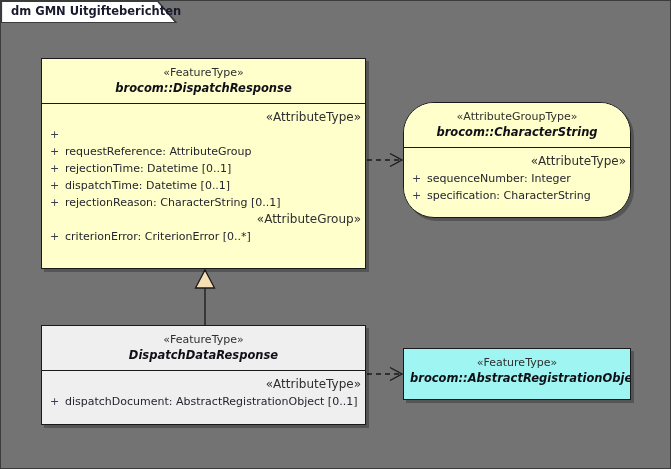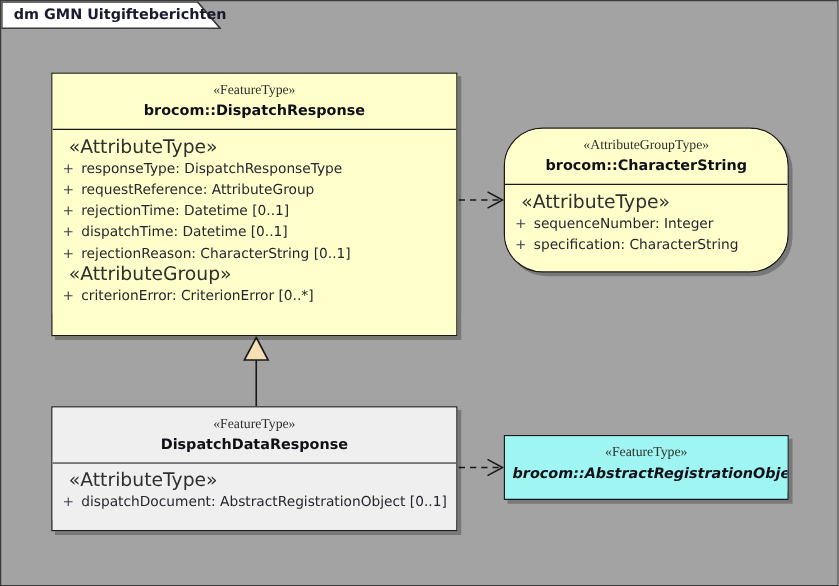--- a/index.html
+++ b/index.html
@@ -8,21 +8,21 @@
     background: #ffffff;
   }
   body {
     font-family: "DejaVu Sans", "Liberation Sans", sans-serif;
   }
 
   #canvas {
     position: relative;
     width: 671px;
     height: 469px;
-    background: #a3a3a3;
+    background: #737373;
     box-sizing: border-box;
     border: 1px solid #3b3b3b;
     overflow: hidden;
   }
 
   
   .title-tab {
     position: absolute;
     left: 0;
     top: 0;
@@ -61,42 +61,43 @@
     border-bottom: 1.3px solid #1a1a1a;
   }
   .uml-header.noline {
     border-bottom: none;
   }
   .stereotype {
     font-size: 11px;
     color: #2f2f2f;
     line-height: 15px;
     white-space: nowrap;
-    font-family: Liberation Serif, serif;
   }
   .classname {
     font-size: 11.5px;
     font-weight: bold;
     color: #101018;
     line-height: 16px;
     white-space: nowrap;
+    font-style: italic;
   }
   .classname.abstract {
     font-style: italic;
   }
   .uml-body {
     box-sizing: border-box;
     padding: 5px 4px 6px 4px;
   }
   .group-label {
-    font-size: 15px;
+    font-size: 12px;
     color: #2f2f2f;
     line-height: 17px;
     padding-left: 9px;
     white-space: nowrap;
+    text-align: right;
   }
   .attr-row {
     display: flex;
     line-height: 17px;
     white-space: nowrap;
   }
   .attr-vis {
     width: 19px;
     flex: 0 0 19px;
     text-align: left;
@@ -165,21 +166,20 @@
 
   <div class="uml-class theme-yellow" style="left:40px; top:57px; width:325px; height:211px;">
     <div class="uml-header">
       <div class="stereotype">«FeatureType»</div>
       <div class="classname">brocom::DispatchResponse</div>
     </div>
     <div class="uml-body">
       <div class="group-label">«AttributeType»</div>
       <div class="attr-row">
         <span class="attr-vis">+</span>
-        <span class="attr-text">responseType: DispatchResponseType</span>
       </div>
       <div class="attr-row">
         <span class="attr-vis">+</span>
         <span class="attr-text">requestReference: AttributeGroup</span>
       </div>
       <div class="attr-row">
         <span class="attr-vis">+</span>
         <span class="attr-text">rejectionTime: Datetime [0..1]</span>
       </div>
       <div class="attr-row">

